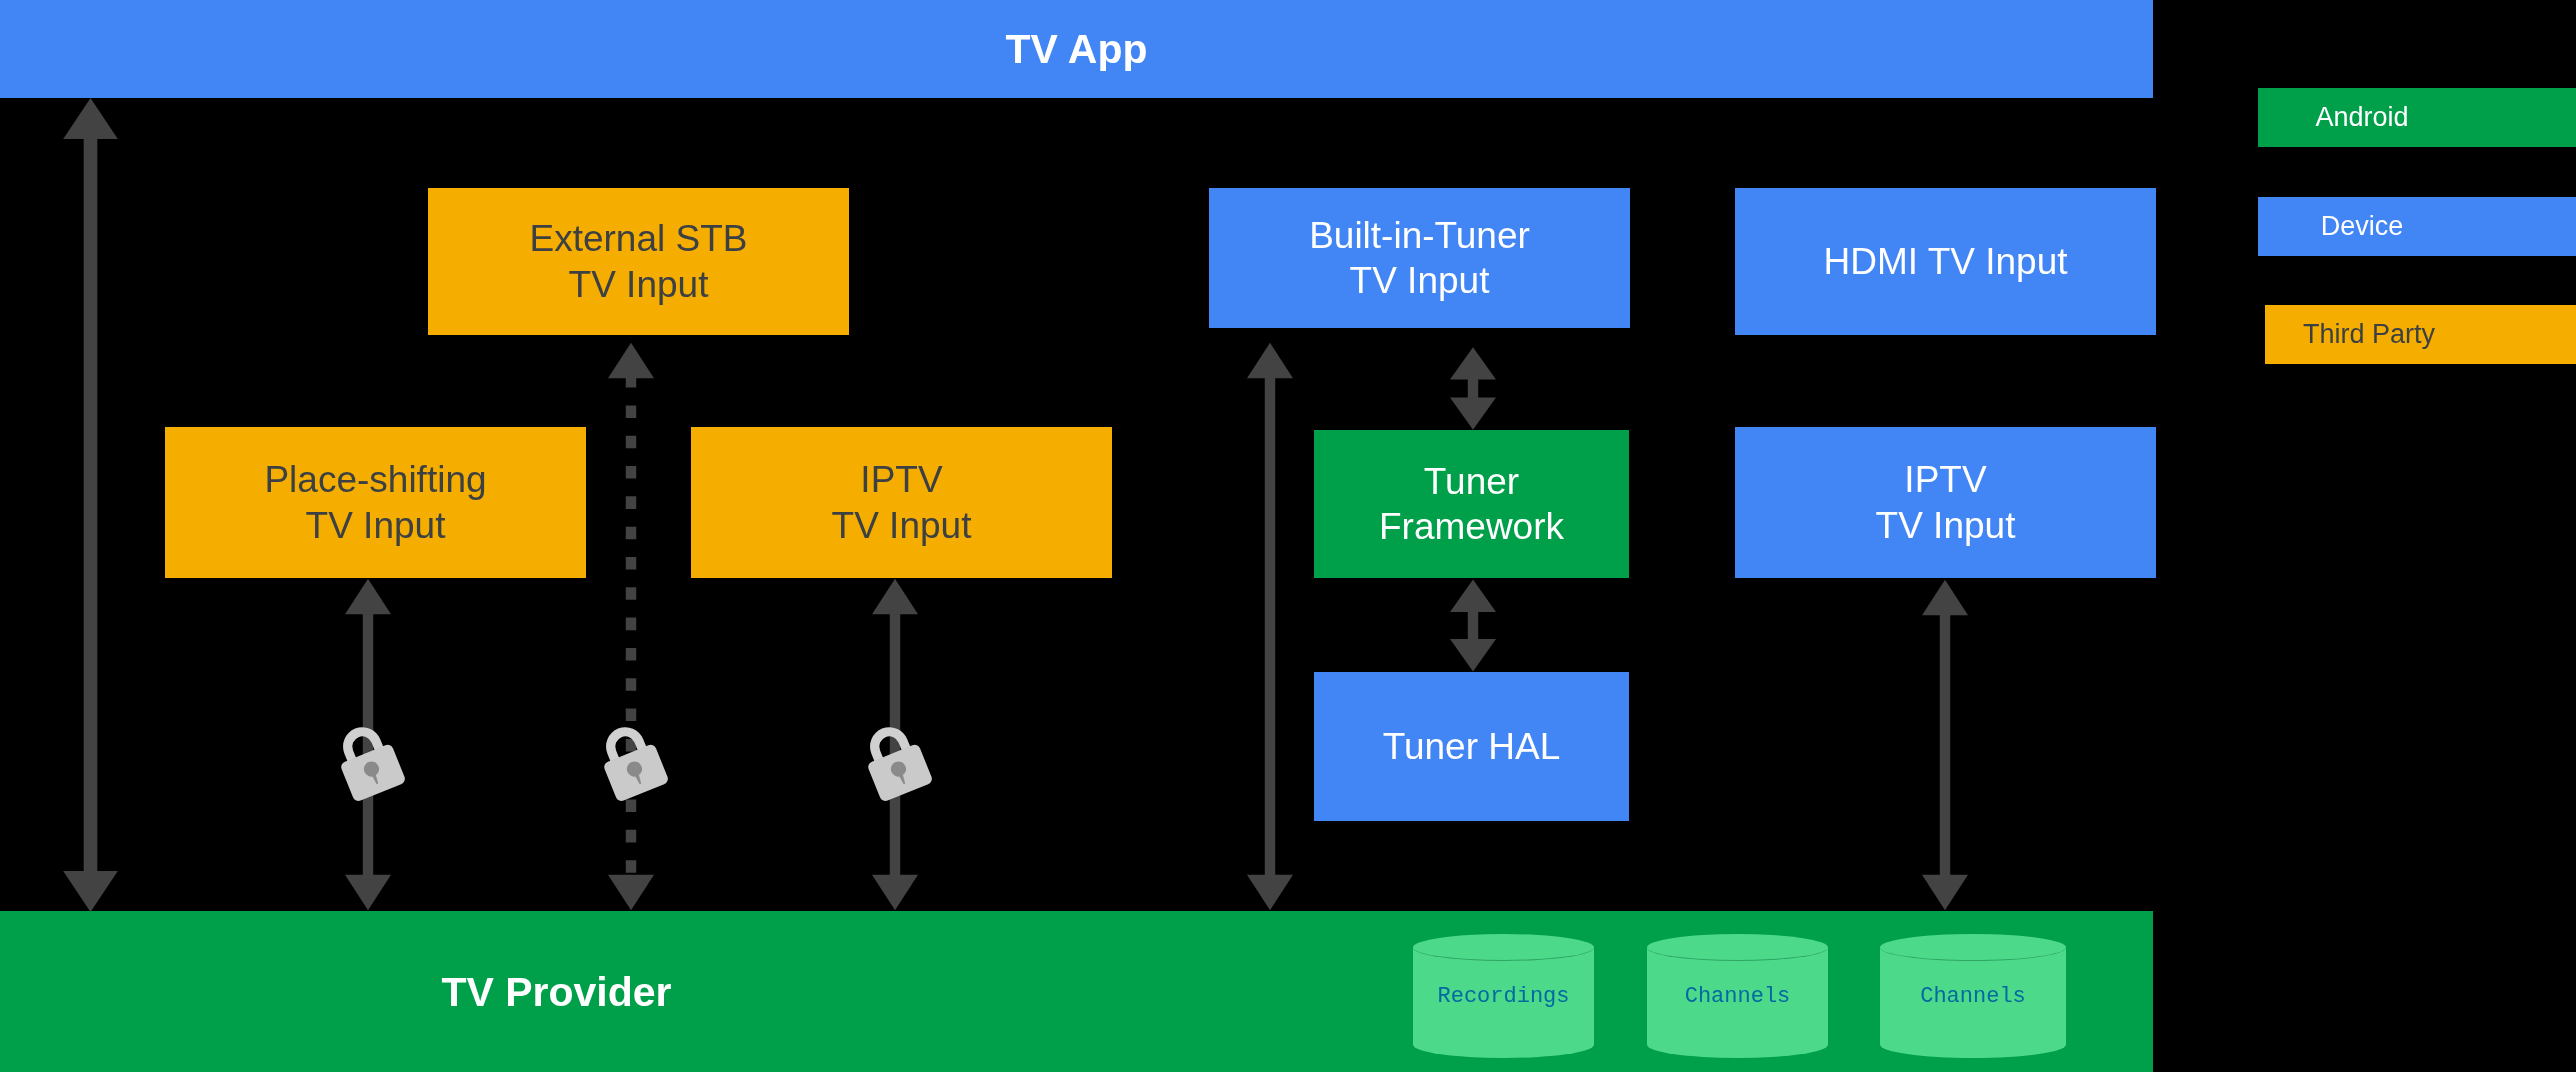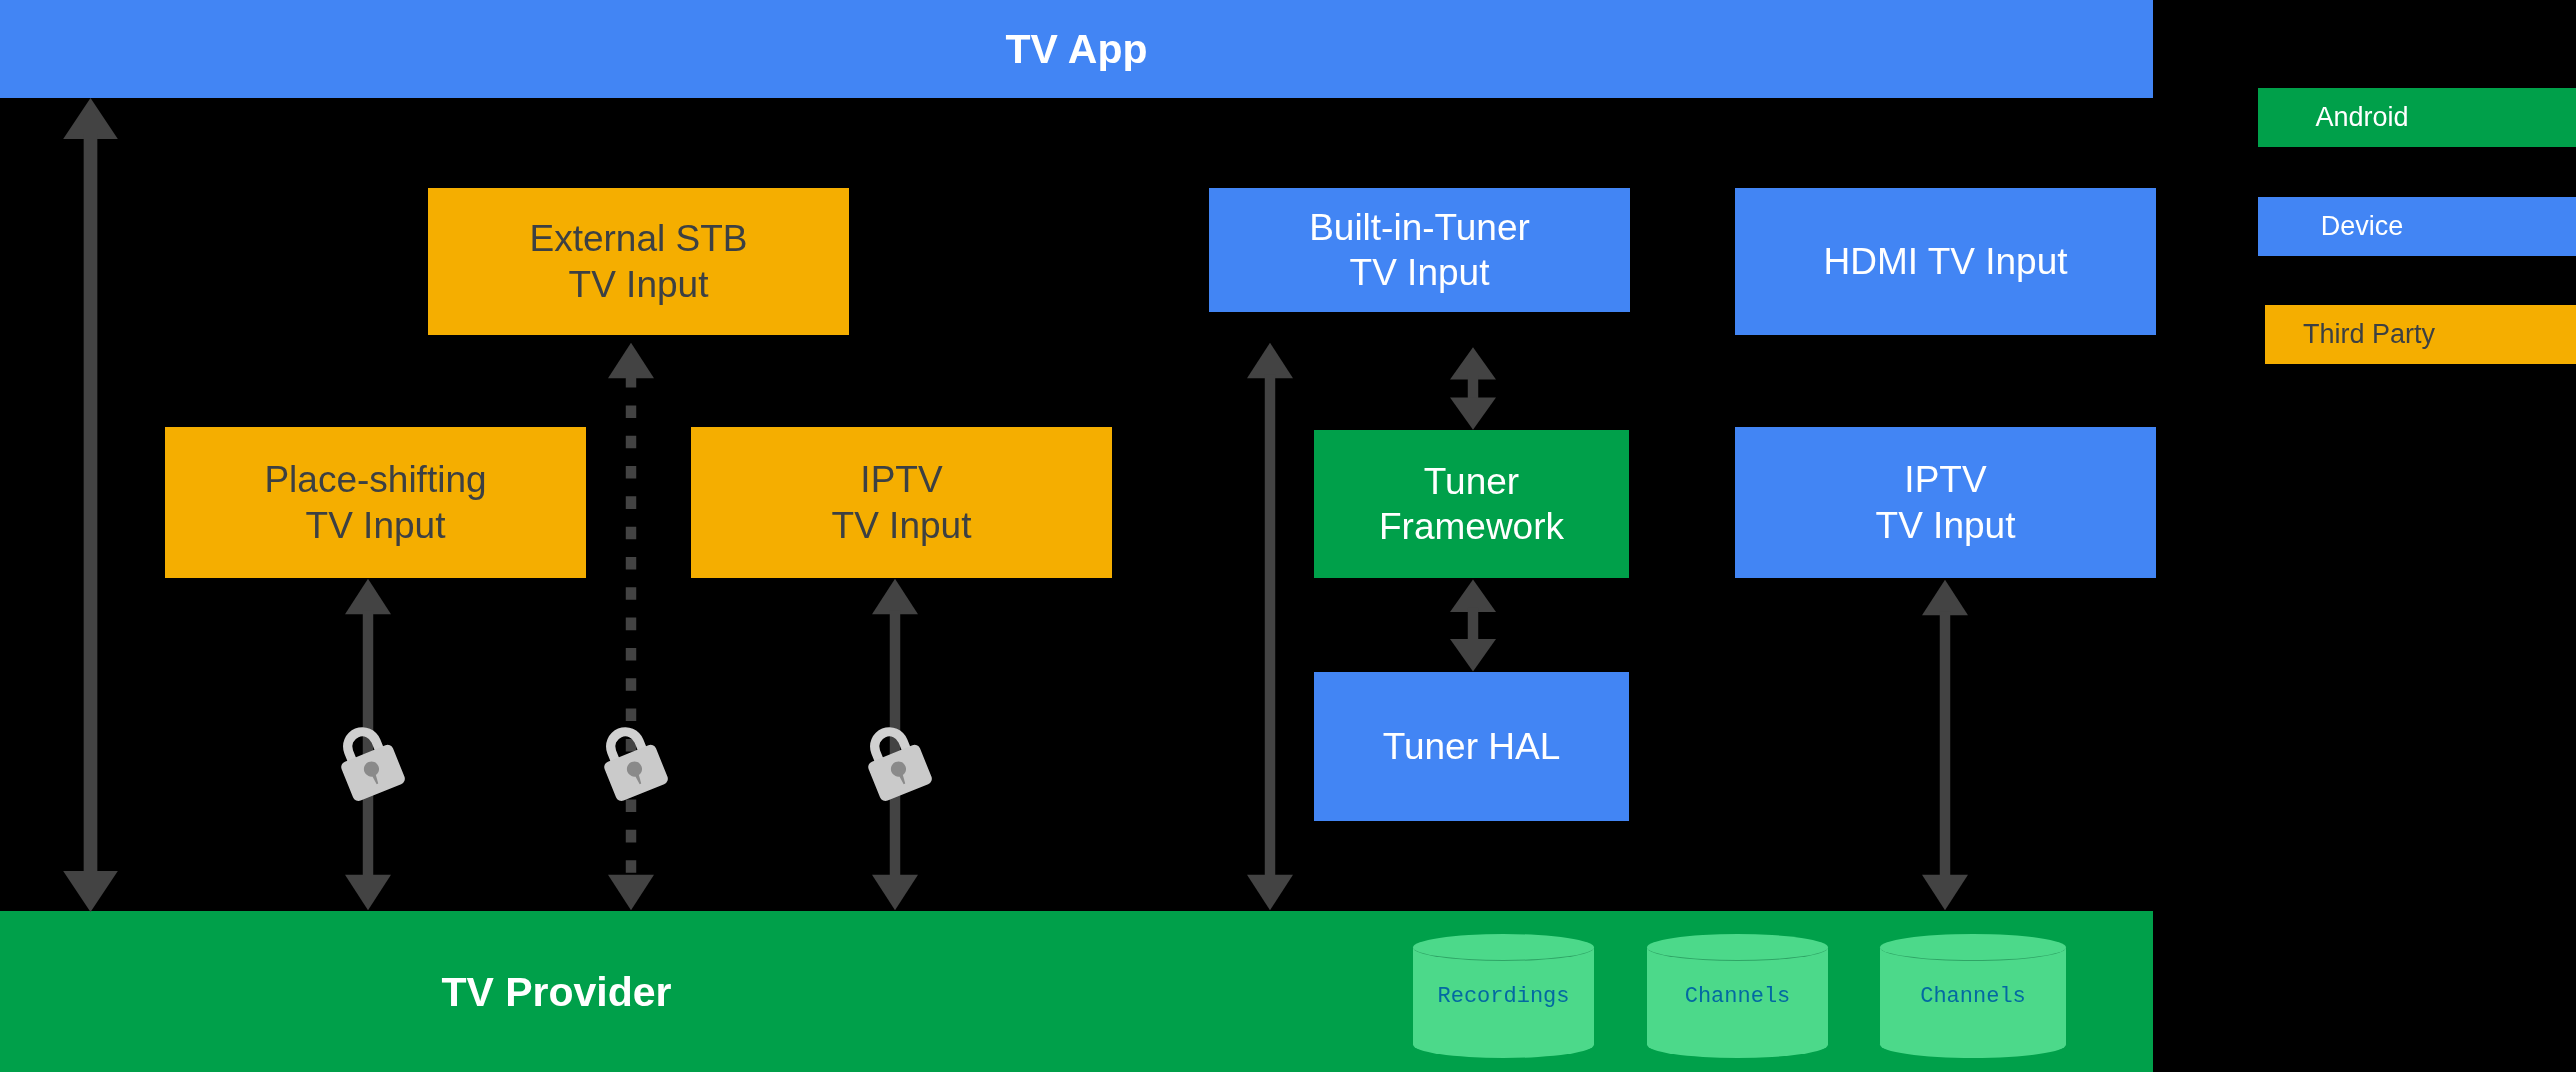--- a/index.html
+++ b/index.html
@@ -143,21 +143,21 @@
   <div class="box amber node-title dark-text" style="left:158px; top:427px; width:421px; height:151px;">
     <span>Place-shifting
 TV Input</span>
   </div>
 
   <div class="box amber node-title dark-text" style="left:684px; top:427px; width:421px; height:151px;">
     <span>IPTV
 TV Input</span>
   </div>
 
-  <div class="box blue node-title white-text" style="left:1209px; top:188px; width:421px; height:124px;align-items:center;">
+  <div class="box blue node-title white-text" style="left:1209px; top:188px; width:421px; height:140px;align-items:center;">
     <span>Built-in-Tuner
 TV Input</span>
   </div>
 
   <div class="box green node-title white-text" style="left:1314px; top:430px; width:315px; height:148px;">
     <span>Tuner
 Framework</span>
   </div>
 
   <div class="box blue node-title white-text" style="left:1314px; top:672px; width:315px; height:149px;">

